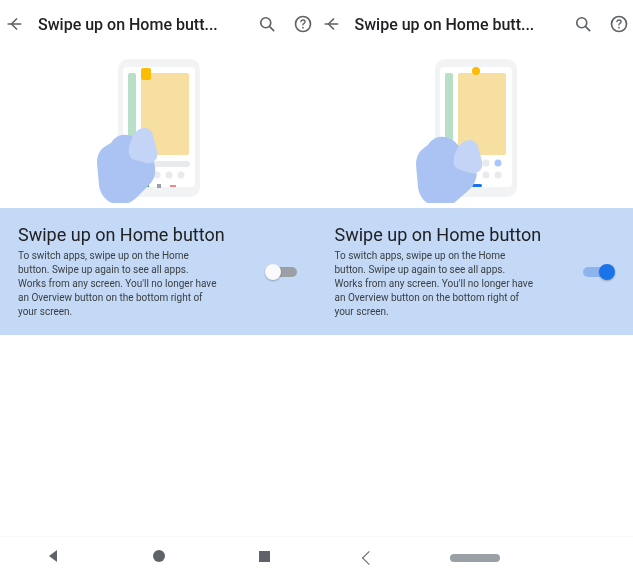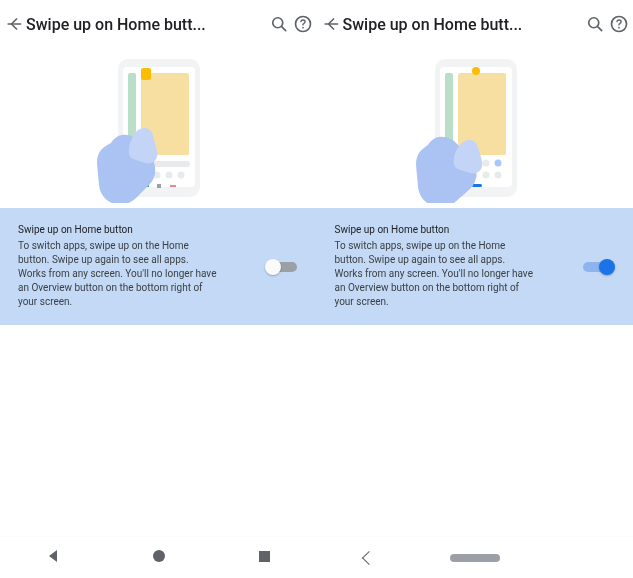--- a/index.html
+++ b/index.html
@@ -20,20 +20,21 @@
     position: relative;
     background: #fff;
     display: flex;
     flex-direction: column;
   }
   .topbar {
     height: 48px;
     display: flex;
     align-items: center;
     padding: 0 2px;
+    gap: 12px;
   }
   .topbar .title {
     flex: 1;
     font-size: 16px;
     color: #202124;
     font-weight: 500;
     white-space: nowrap;
     overflow: hidden;
     text-overflow: ellipsis;
   }
@@ -58,21 +59,21 @@
     background: #c3d9f6;
     padding: 16px 18px;
     display: flex;
     align-items: center;
     gap: 10px;
   }
   .setting-text {
     flex: 1;
   }
   .setting-title {
-    font-size: 10px;
+    font-size: 18px;
     color: #202124;
     margin-bottom: 4px;
   }
   .setting-desc {
     font-size: 10px;
     line-height: 1.4;
     color: #3c4043;
     max-width: 200px;
   }
   .switch {

